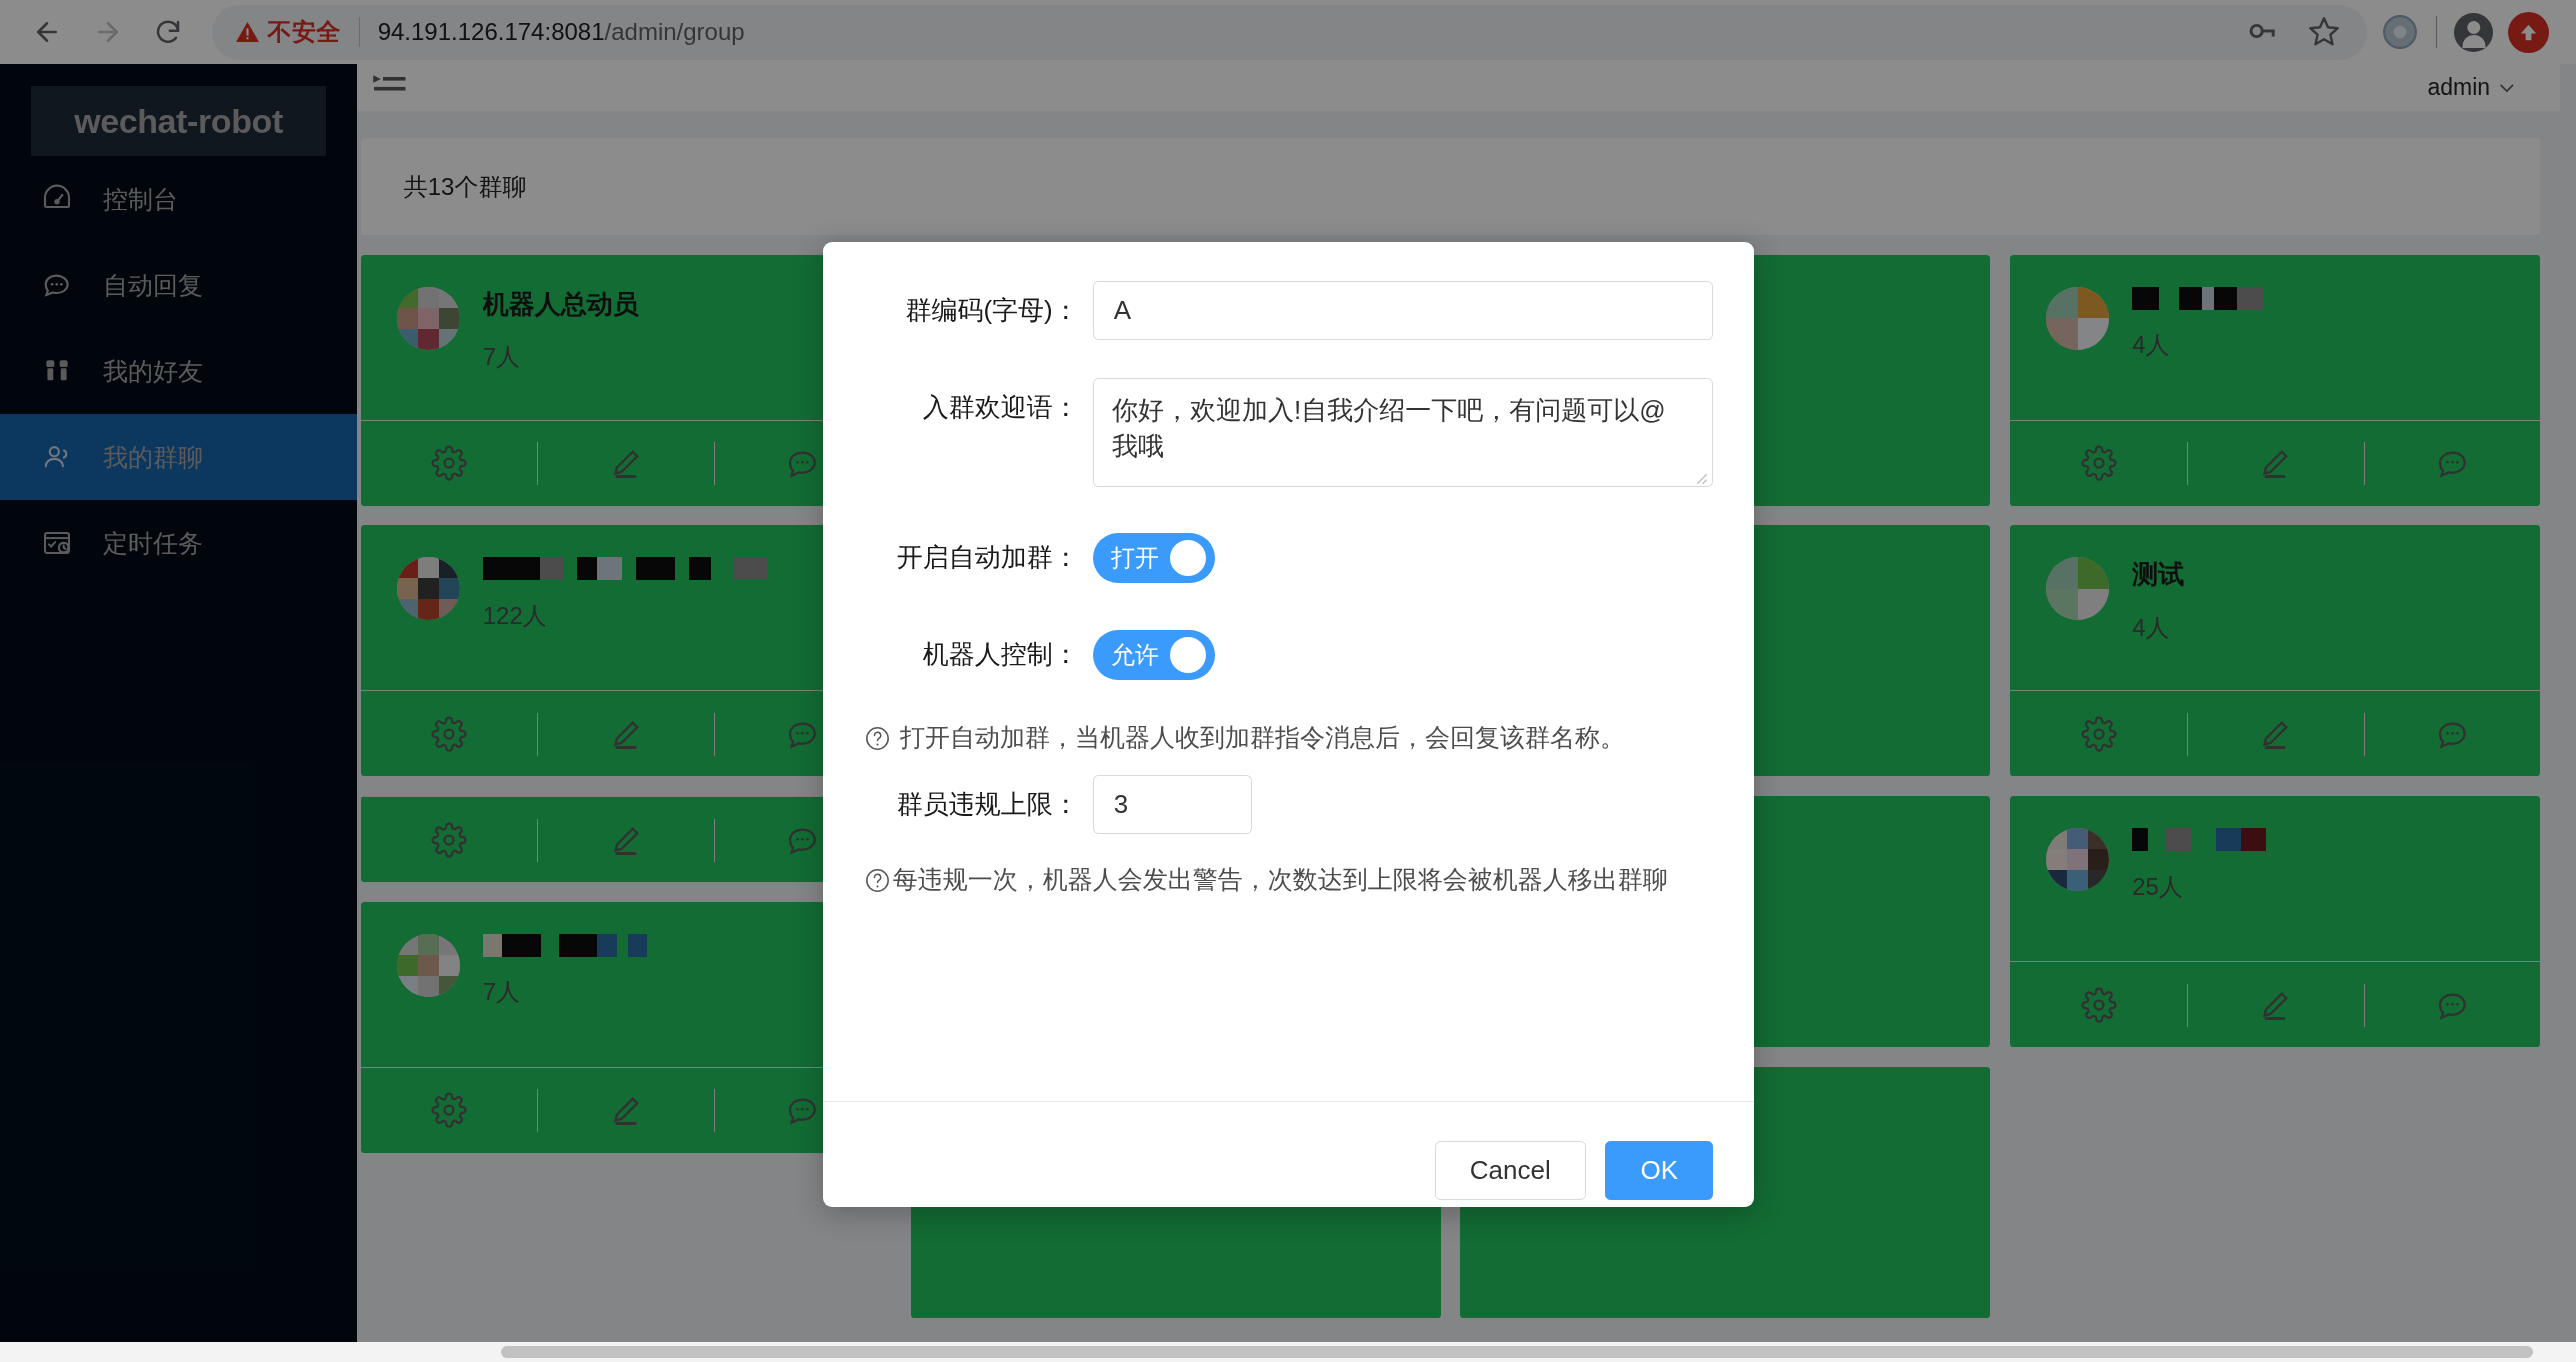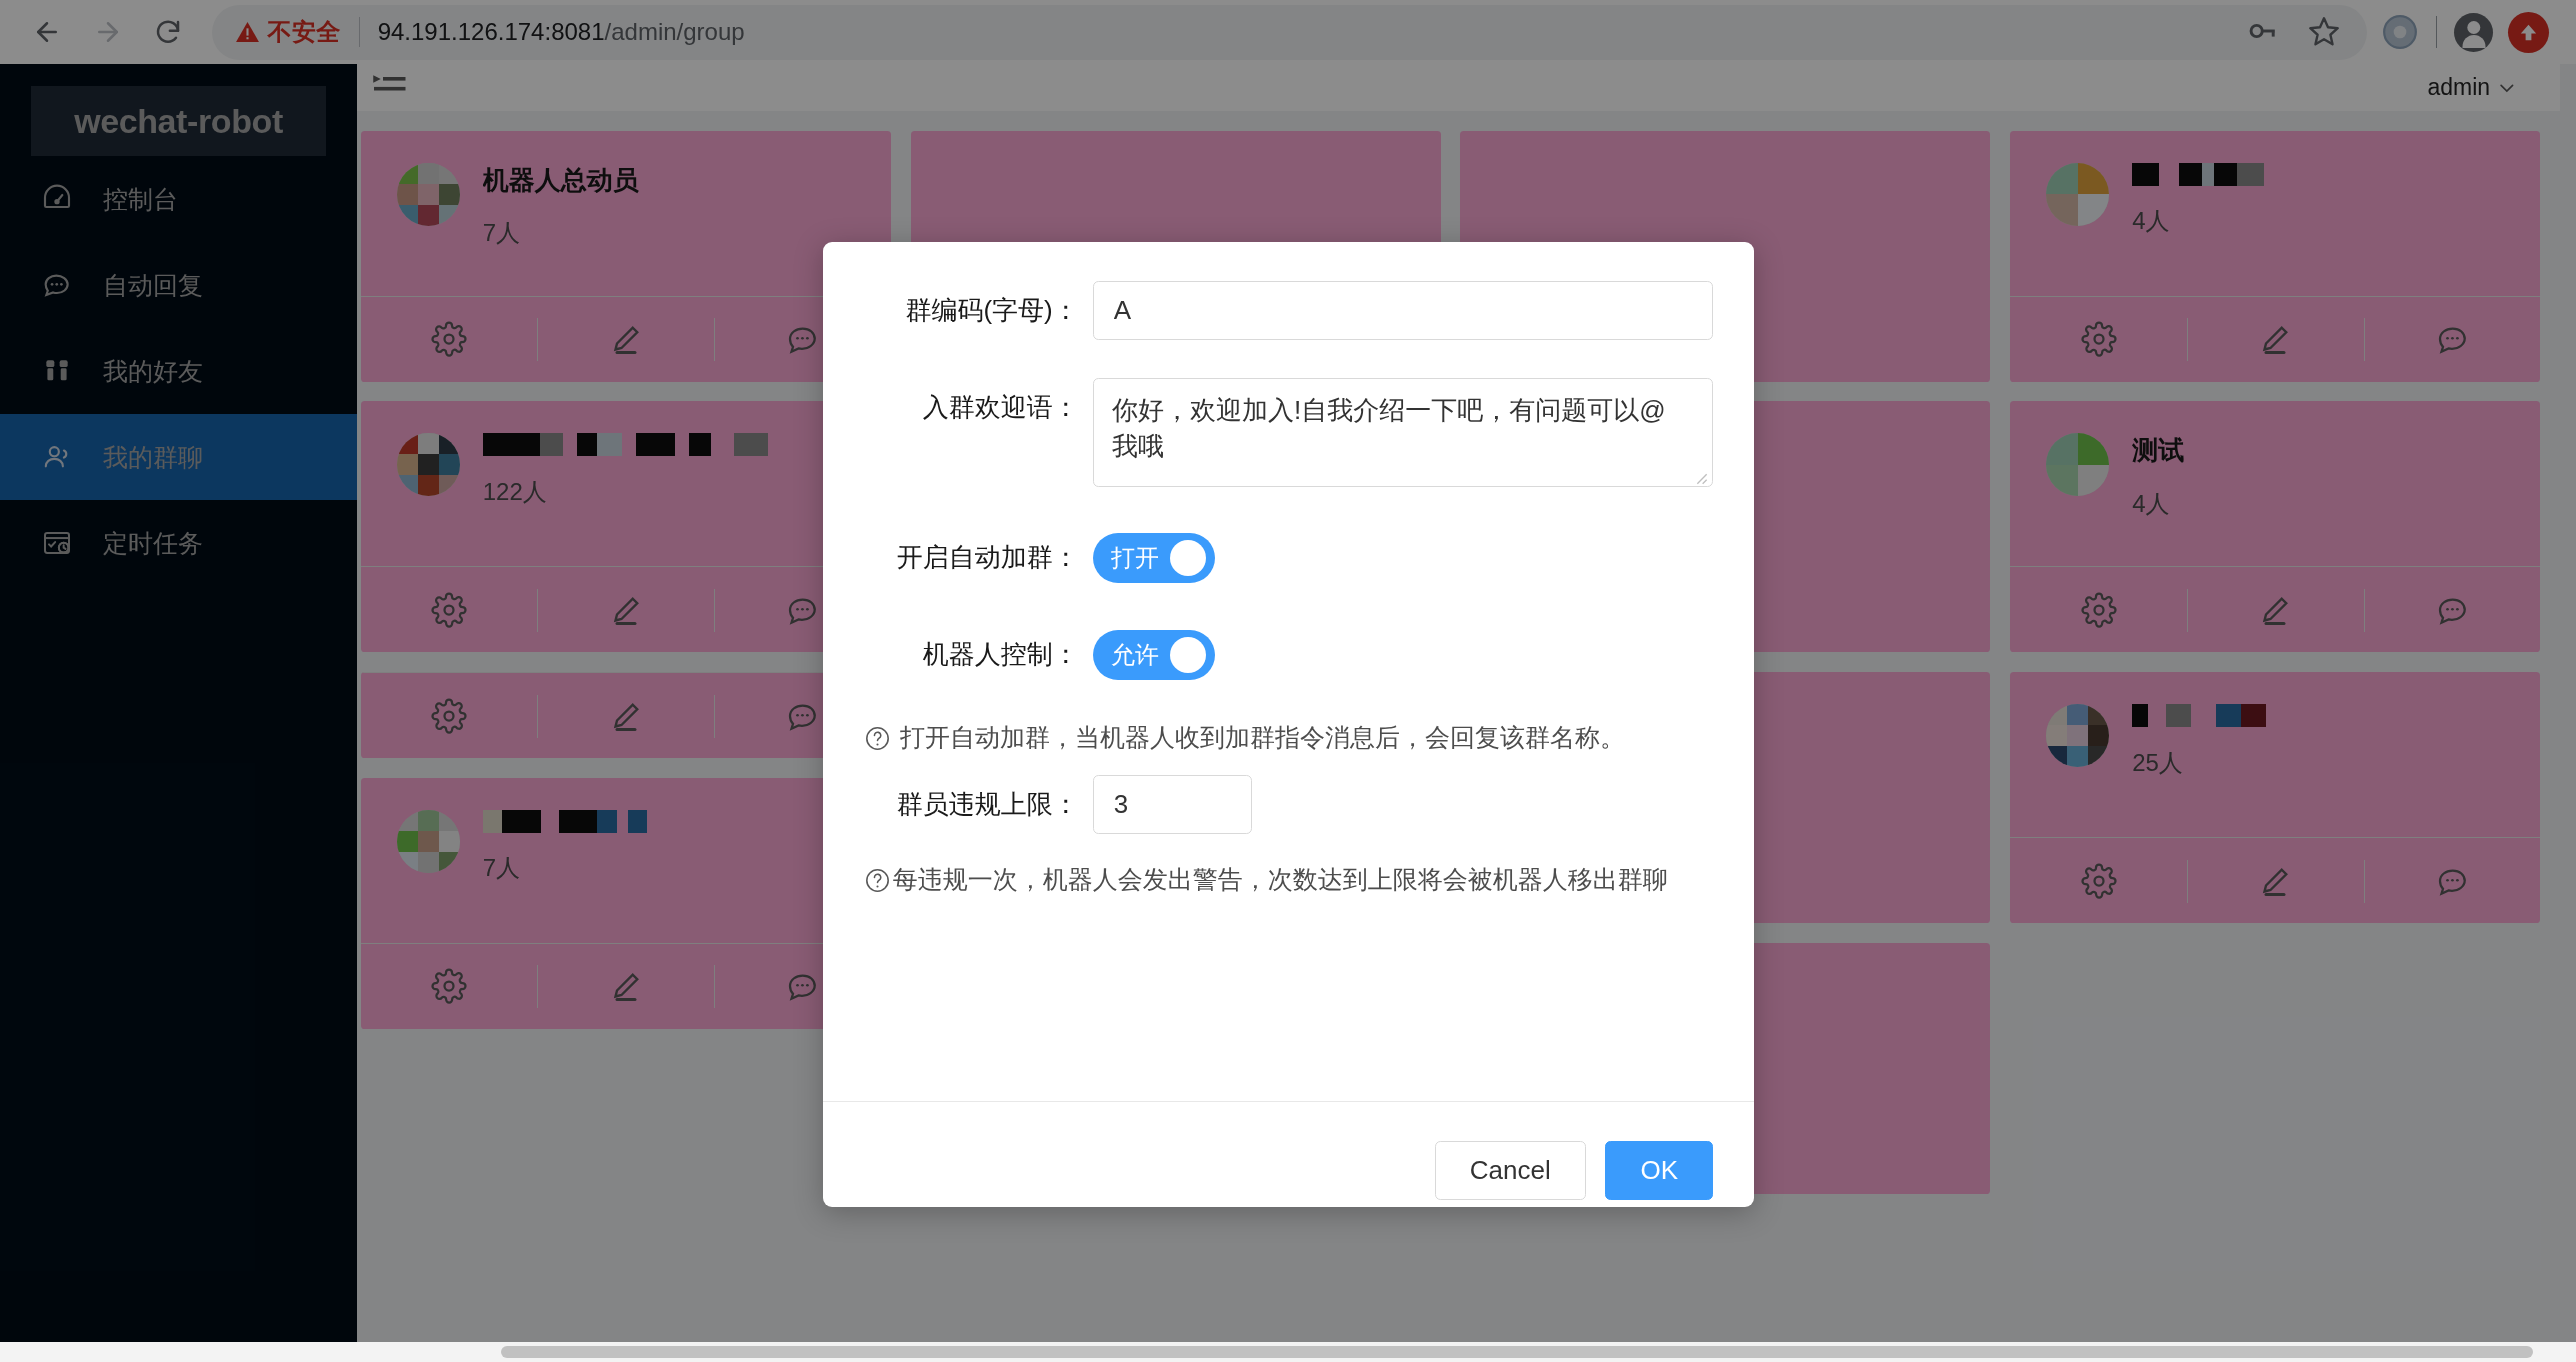--- a/index.html
+++ b/index.html
@@ -141,21 +141,21 @@
   }
 
   .card-grid {
     margin-top: 19.7px;
     display: grid;
     grid-template-columns: repeat(4, 1fr);
     column-gap: 19.7px;
     row-gap: 19.7px;
   }
   .group-card {
-    background: #f9a8d4;
+    background: #22c55e;
     border-radius: 3.6px;
     overflow: hidden;
   }
   .card-body { padding: 32px 36px 25px 36px; height: 165px; display:flex; gap: 23px; }
   .avatar-grid {
     width: 63px; height: 63px; border-radius: 50%;
     overflow: hidden; flex: 0 0 auto;
     display: grid; background: #d8d8d8;
   }
   .avatar-grid.g9 { grid-template-columns: repeat(3,1fr); grid-template-rows: repeat(3,1fr); }
@@ -452,20 +452,23 @@
       </div>
       <div id="admin-box">
         <span>admin</span>
         <svg width="19.7" height="19.7" viewBox="0 0 24 24" fill="none" stroke="#595959" stroke-width="2" stroke-linecap="round">
           <polyline points="5 9 12 16 19 9"></polyline>
         </svg>
       </div>
     </div>
 
     <div id="content-body">
+      <div class="count-bar">
+        <span>共13个群聊</span>
+      </div>
 
       <div class="card-grid">
 
         <div>
 
           <div class="group-card" style="margin-bottom:19.7px;">
             <div class="card-body">
               <span class="avatar-grid g9">
                 <i style="background:#7dc24b"></i>
                   <i style="background:#cfcfcf"></i>

